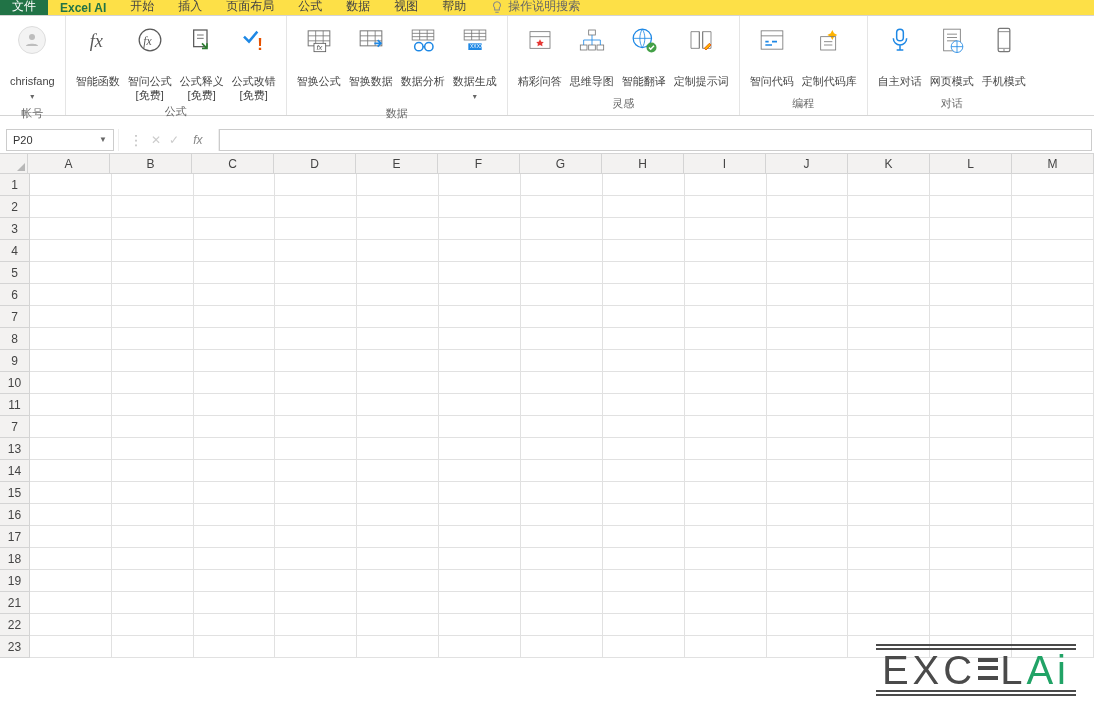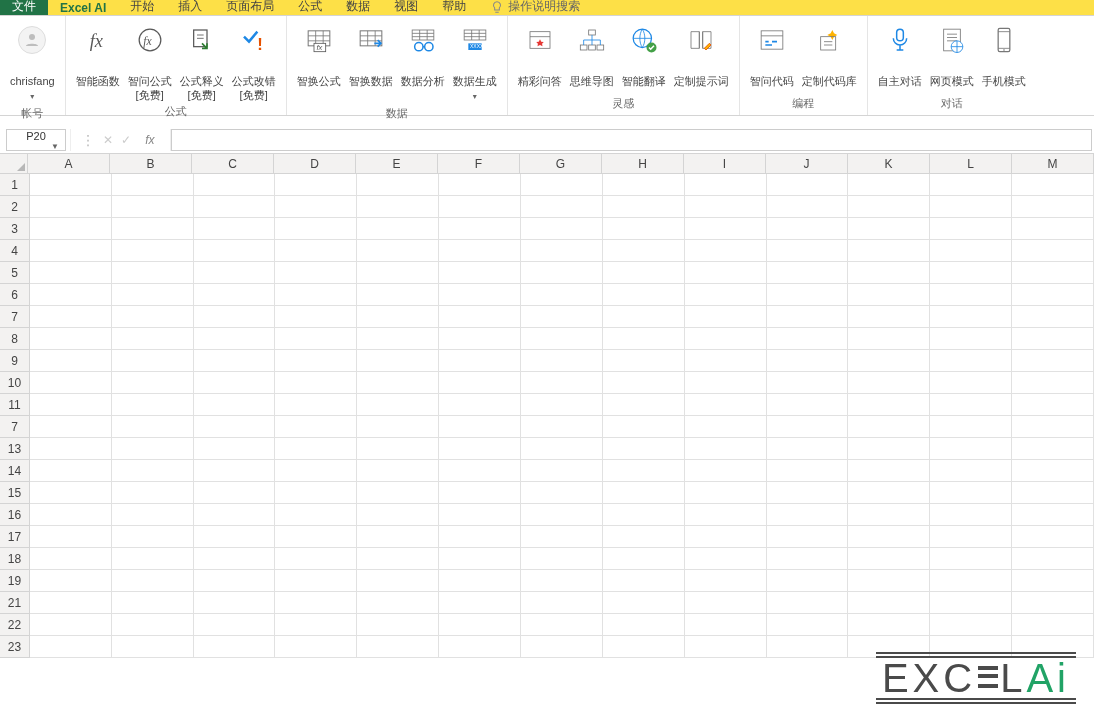--- a/index.html
+++ b/index.html
@@ -19,39 +19,39 @@
   .group-buttons { display: flex; flex: 1; align-items: flex-start; }
   .group-label { text-align: center; font-size: 11px; color: #666; padding: 2px 0 4px 0; }
   .rbtn { display: flex; flex-direction: column; align-items: center; justify-content: flex-start; padding: 4px 4px 0 4px; cursor: pointer; min-width: 48px; }
   .rbtn .icon-box { width: 36px; height: 36px; display: flex; align-items: center; justify-content: center; }
   .rbtn .lbl { font-size: 11px; text-align: center; line-height: 14px; margin-top: 16px; color: #444; white-space: pre; }
   .avatar-circle { width: 28px; height: 28px; border-radius: 50%; background: #f3f3f3; display:flex; align-items:center; justify-content:center; border:1px solid #ddd;}
   .chev { font-size: 8px; color: #666; }
   
   
   .formula-bar-row { display: flex; align-items: center; height: 28px; border-bottom: 1px solid #d4d4d4; background: #fff; margin-top:10px;}
-  .name-box { width: 60px; border: 1px solid #ccc; height: 22px; margin: 0 4px 0 6px; display: flex; align-items: center; padding: 0 6px; font-size: 11px; background:#fff;flex-direction:column;}
+  .name-box { width: 108px; border: 1px solid #ccc; height: 22px; margin: 0 4px 0 6px; display: flex; align-items: center; padding: 0 6px; font-size: 11px; background:#fff;}
   .name-box .dd { margin-left: auto; font-size: 8px; color: #666; }
   .fx-tools { display: flex; align-items: center; gap: 8px; padding: 0 10px; color: #bbb; border-left:1px solid #eee; border-right:1px solid #eee; height:22px;}
   .fx-tools .dots{color:#bbb; font-size:14px;}
   .fx-label { font-style: italic; color: #888; padding: 0 6px; }
   .formula-input { flex: 1; height: 22px; border: 1px solid #ccc; background: #fff; margin-right:2px;}
   
   
   .sheet { position: relative; width: 1094px; background: #fff; }
   .col-headers { display: flex; height: 20px; border-bottom: 1px solid #d4d4d4; }
   .corner { width: 30px; border-right: 1px solid #d4d4d4; background: #f3f2f1; position:relative;}
   .corner::after{content:''; position:absolute; right:2px; bottom:2px; width:0;height:0;border-left:8px solid transparent;border-bottom:8px solid #b7b7b7;}
   .col-h { width: 82px; border-right: 1px solid #d4d4d4; text-align: center; font-size: 12px; color: #444; line-height: 20px; background: #f3f2f1; }
   .row { display: flex; height: 22px; }
   .row-h { width: 30px; border-right: 1px solid #d4d4d4; border-bottom: 1px solid #d4d4d4; text-align: center; font-size: 12px; color: #444; line-height: 22px; background: #f3f2f1; }
   .cell { width: 82px; border-right: 1px solid #e1e1e1; border-bottom: 1px solid #e1e1e1; }
   
   
-  .watermark { position: absolute; right: 18px; bottom: 22px; pointer-events: none; }
+  .watermark { position: absolute; right: 18px; bottom: 30px; pointer-events: none; }
   .wm-lines{border-top:2px solid #4a4a4a;border-bottom:2px solid #4a4a4a;padding:2px 0;}
   .wm-inner{border-top:2px solid #4a4a4a;border-bottom:2px solid #4a4a4a;padding:0 6px;}
   .wm-text{font-family: "Arial Narrow", Arial, sans-serif; font-size:40px; font-weight:300; letter-spacing:4px; color:#4a4a4a; line-height:1;}
   .wm-text .ai-a{color:#21a366;}
   .wm-text .ai-i{color:#21a366; text-transform:lowercase;}
   
   svg { display: block; }
 </style>
 </head>
 <body>

